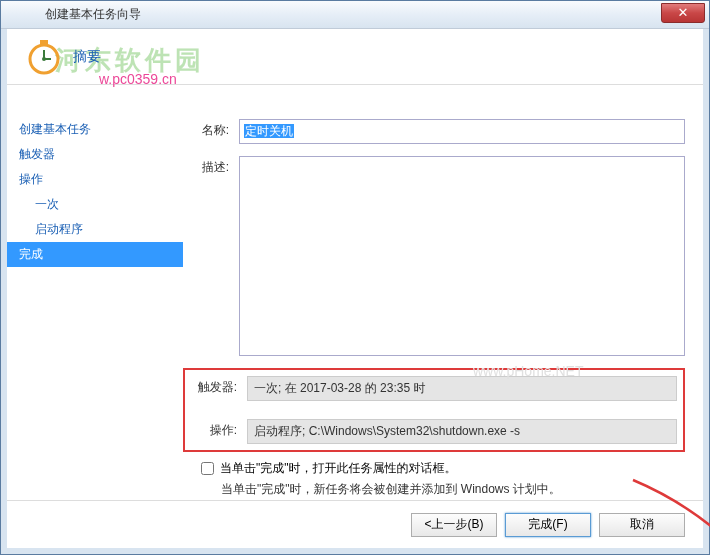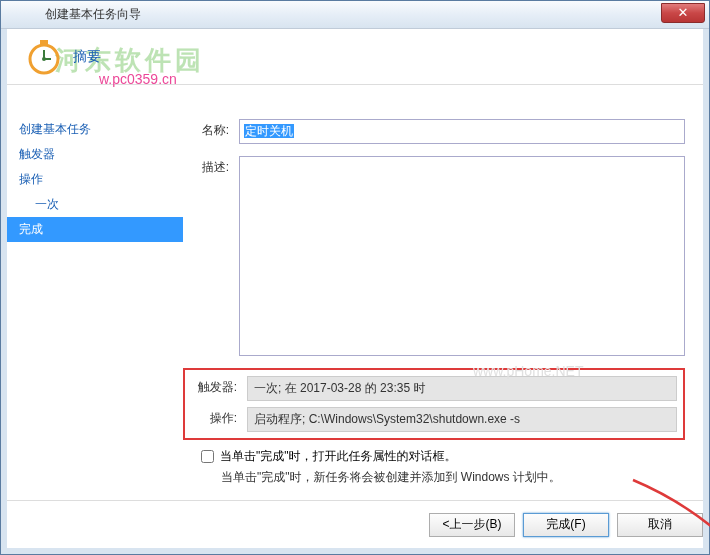--- a/index.html
+++ b/index.html
@@ -169,21 +169,21 @@
     }
     .desc-input {
       height: 200px;
       resize: none;
     }
     .redbox {
       border: 2px solid #de3a3a;
       padding: 6px 6px;
       margin: 6px 0 8px 0;
     }
-    .redbox .form-row { margin-bottom: 6px; }
+    .redbox .form-row { margin-bottom: 18px; }
     .redbox .form-row:last-child { margin-bottom: 0; }
     .readonly-input {
       flex: 1;
       border: 1px solid #ccc;
       background: #e5e5e5;
       padding: 3px 6px;
       font-size: 12px;
       color: #333;
     }
     .checkbox-row {
@@ -203,21 +203,21 @@
     .footer {
       position: absolute;
       bottom: 0;
       left: 0;
       right: 0;
       height: 48px;
       border-top: 1px solid #ddd;
       display: flex;
       justify-content: flex-end;
       align-items: center;
-      padding-right: 0;
+      padding-right: 18px;
       gap: 8px;
     }
     .btn {
       min-width: 86px;
       height: 24px;
       border: 1px solid #adadad;
       background: linear-gradient(to bottom, #fdfdfd, #e8e8e8);
       font-size: 12px;
       font-family: inherit;
       cursor: pointer;
@@ -263,20 +263,21 @@
           <div class="header-title">摘要</div>
         </div>
       </div>
 
       <div class="body">
         <div class="sidebar">
           <div class="sidebar-item">创建基本任务</div>
           <div class="sidebar-item">触发器</div>
           <div class="sidebar-item">操作</div>
           <div class="sidebar-item sub">一次</div>
+          <div class="sidebar-item sub">启动程序</div>
           <div class="sidebar-item selected">完成</div>
         </div>
 
         <div class="main">
           <div class="watermark3">www.pHome.NET</div>
 
           <div class="form-row">
             <div class="form-label">名称:</div>
             <div class="form-input name-input"><span class="value">定时关机</span></div>
           </div>

